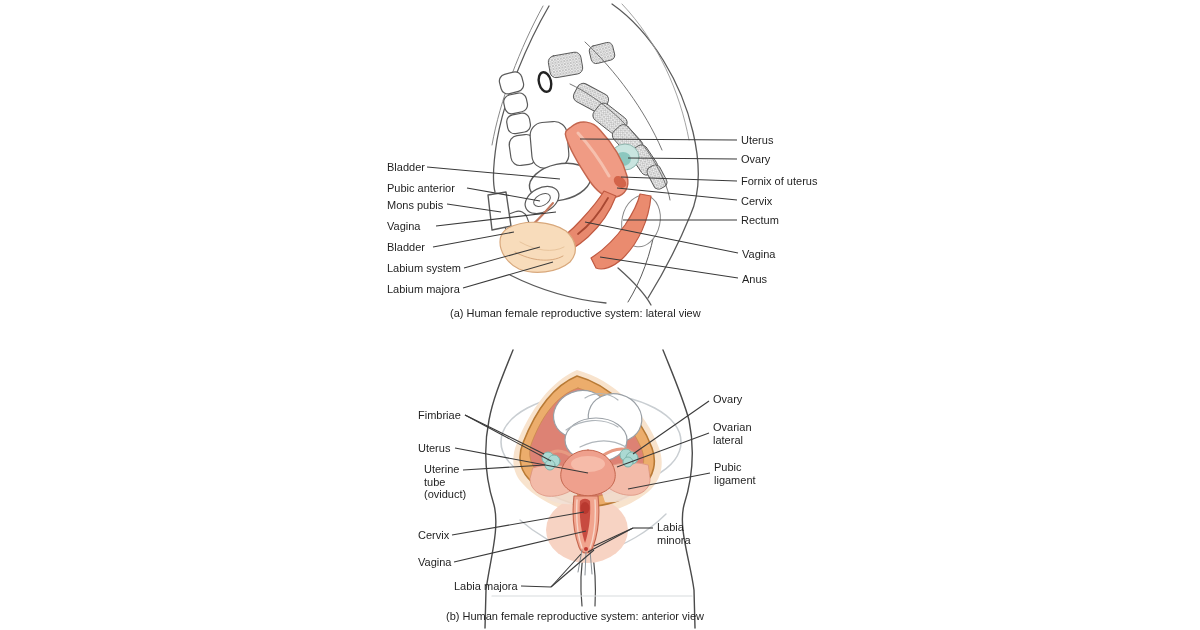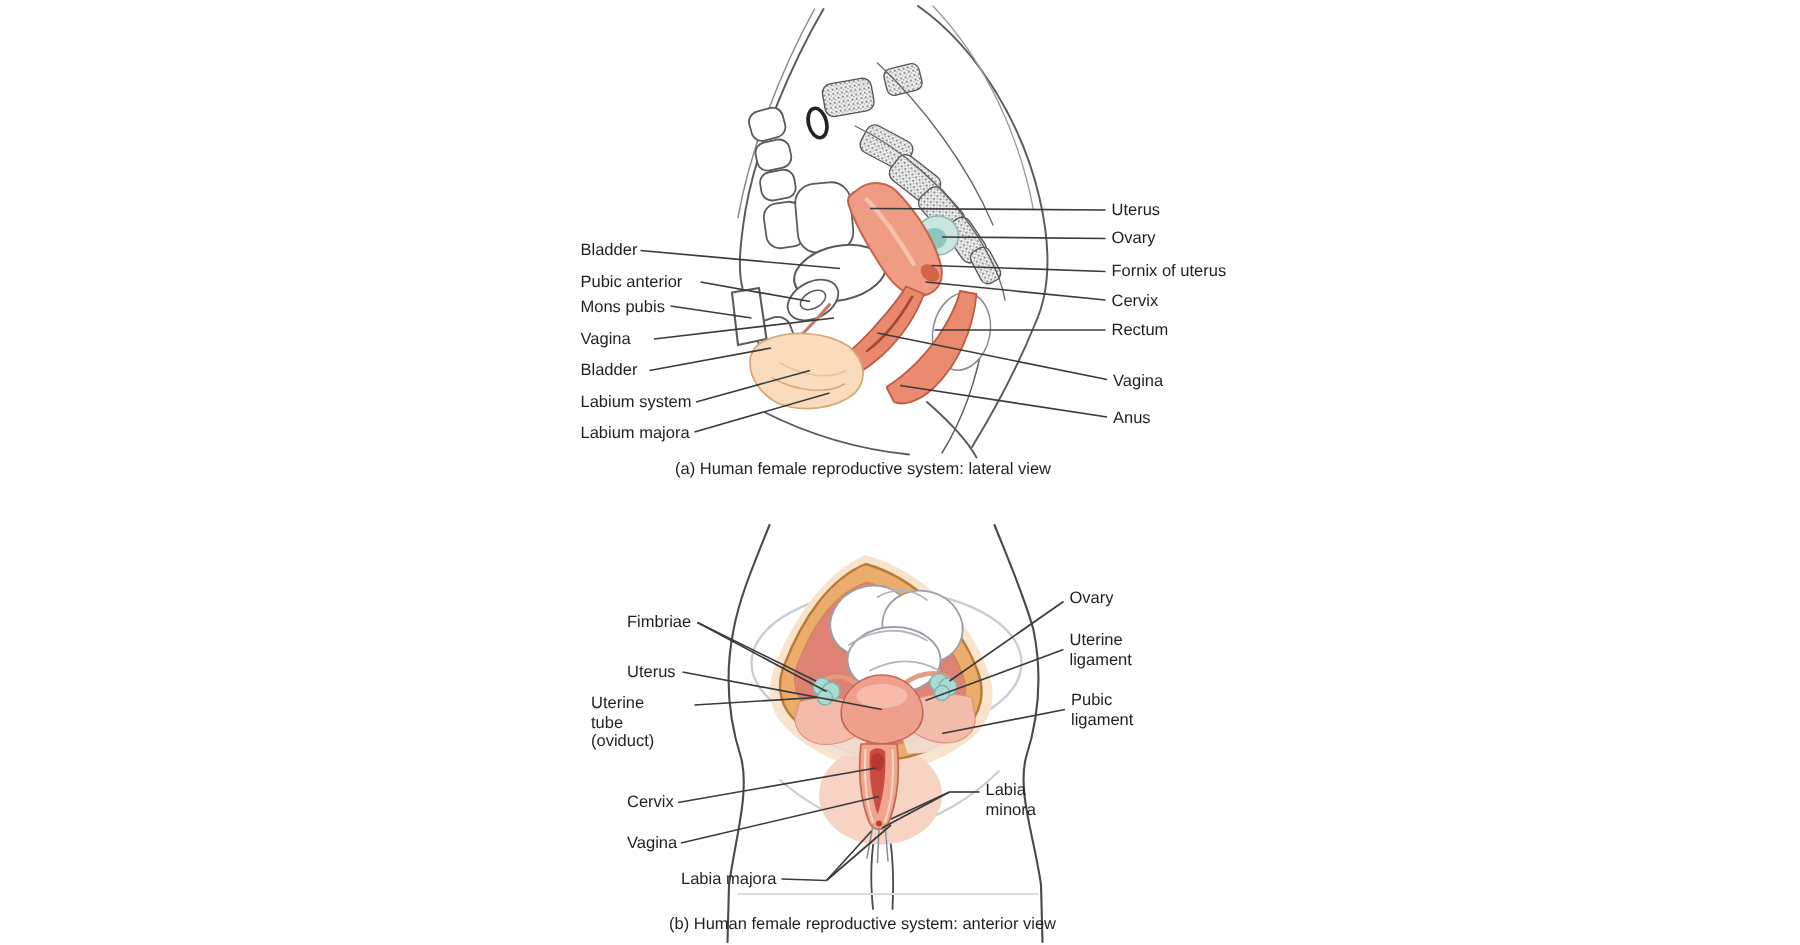--- a/index.html
+++ b/index.html
@@ -207,25 +207,25 @@
   <div class="lbl" style="left:741px;top:175px">Fornix of uterus</div>
   <div class="lbl" style="left:741px;top:195px">Cervix</div>
   <div class="lbl" style="left:741px;top:214px">Rectum</div>
   <div class="lbl" style="left:742px;top:248px">Vagina</div>
   <div class="lbl" style="left:742px;top:273px">Anus</div>
 
   <div class="cap" style="left:450px;top:307px">(a) Human female reproductive system: lateral view</div>
 
   <div class="lbl" style="left:418px;top:409px">Fimbriae</div>
   <div class="lbl" style="left:418px;top:442px">Uterus</div>
-  <div class="lbl wrap" style="left:394px;top:463px;width:52px">Uterine tube (oviduct)</div>
+  <div class="lbl wrap" style="left:424px;top:463px;width:52px">Uterine tube (oviduct)</div>
   <div class="lbl" style="left:418px;top:529px">Cervix</div>
   <div class="lbl" style="left:418px;top:556px">Vagina</div>
   <div class="lbl" style="left:454px;top:580px">Labia majora</div>
 
   <div class="lbl" style="left:713px;top:393px">Ovary</div>
-  <div class="lbl wrap" style="left:713px;top:421px;width:60px">Uterine ligament</div>
+  <div class="lbl wrap" style="left:713px;top:421px;width:60px">Ovarian lateral</div>
   <div class="lbl wrap" style="left:714px;top:461px;width:60px">Pubic ligament</div>
   <div class="lbl wrap" style="left:657px;top:521px;width:52px">Labia minora</div>
 
   <div class="cap" style="left:446px;top:610px">(b) Human female reproductive system: anterior view</div>
 
 </div>
 
 </body></html>

